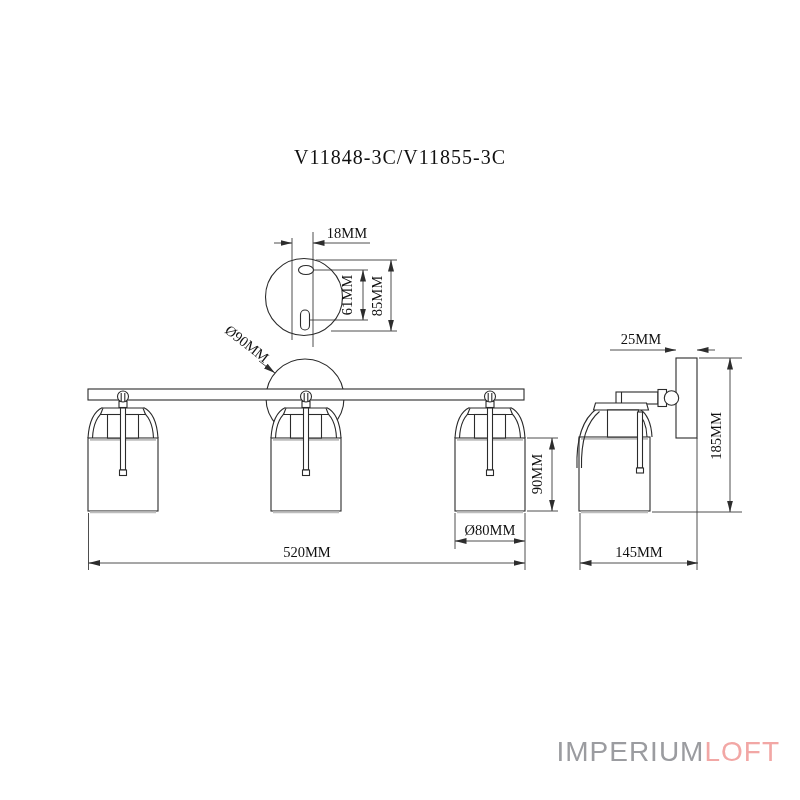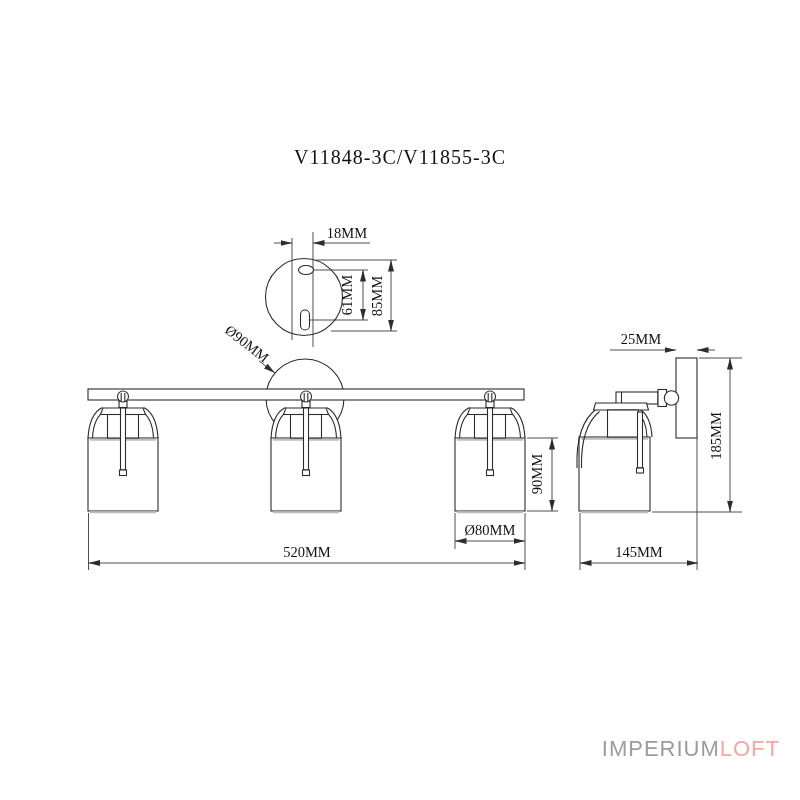--- a/index.html
+++ b/index.html
@@ -7,21 +7,21 @@
         font-family:"Liberation Serif","DejaVu Serif",serif;}
   svg{position:absolute;left:0;top:0;}
   .obj{fill:none;stroke:#2b2b2b;stroke-width:1.1;}
   .objw{fill:#ffffff;stroke:#2b2b2b;stroke-width:1.1;}
   .fillw{fill:#ffffff;stroke:none;}
   .dim{fill:none;stroke:#3a3a3a;stroke-width:0.9;}
   .gray{fill:none;stroke:#bdbdbd;stroke-width:2;}
   .dimtxt{font-family:"Liberation Serif","DejaVu Serif",serif;font-size:14.5px;fill:#111;}
   .title-txt{font-family:"Liberation Serif","DejaVu Serif",serif;font-size:20px;letter-spacing:1px;fill:#111;}
   #watermark{position:absolute;right:20px;top:736px;font-family:"Liberation Sans","DejaVu Sans",sans-serif;
-             font-size:22px;letter-spacing:1px;white-space:nowrap;}
+             font-size:28px;letter-spacing:1px;white-space:nowrap;}
 </style>
 </head>
 <body>
 
 <div id="page">
 <svg width="800" height="800" viewBox="0 0 800 800">
   <defs>
     <marker id="arr" viewBox="0 0 12 8" refX="11.5" refY="4" markerWidth="12" markerHeight="8" orient="auto-start-reverse" markerUnits="userSpaceOnUse">
       <path d="M11.5,4 L0,1 L0,7 Z" fill="#2d2d2d"></path>
     </marker>

